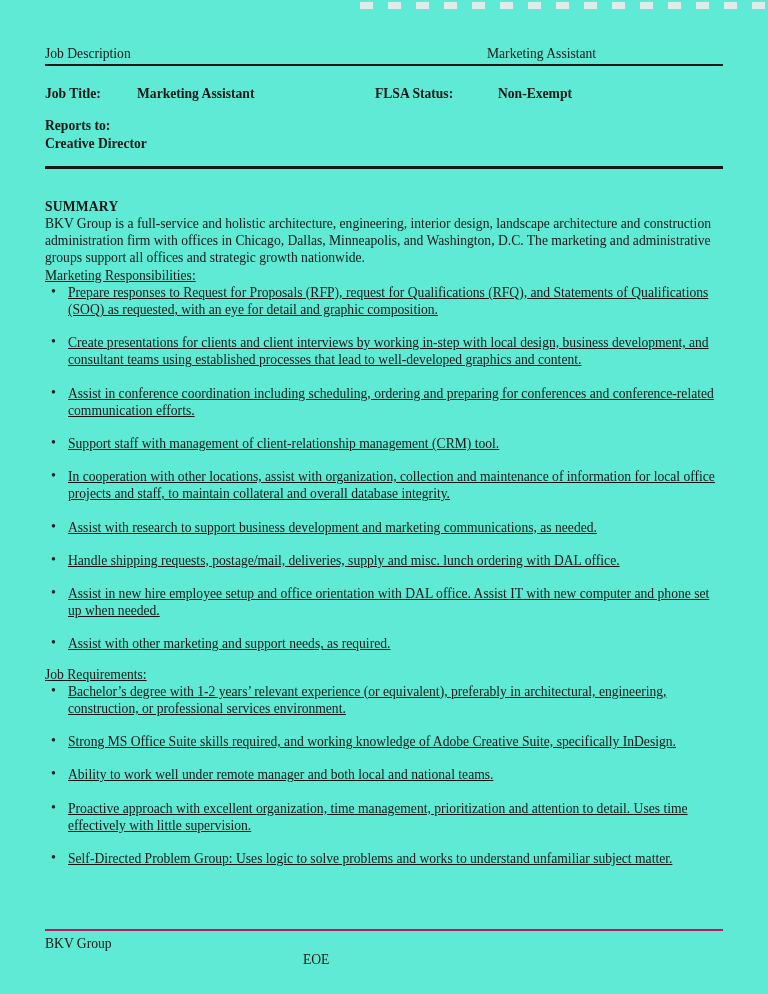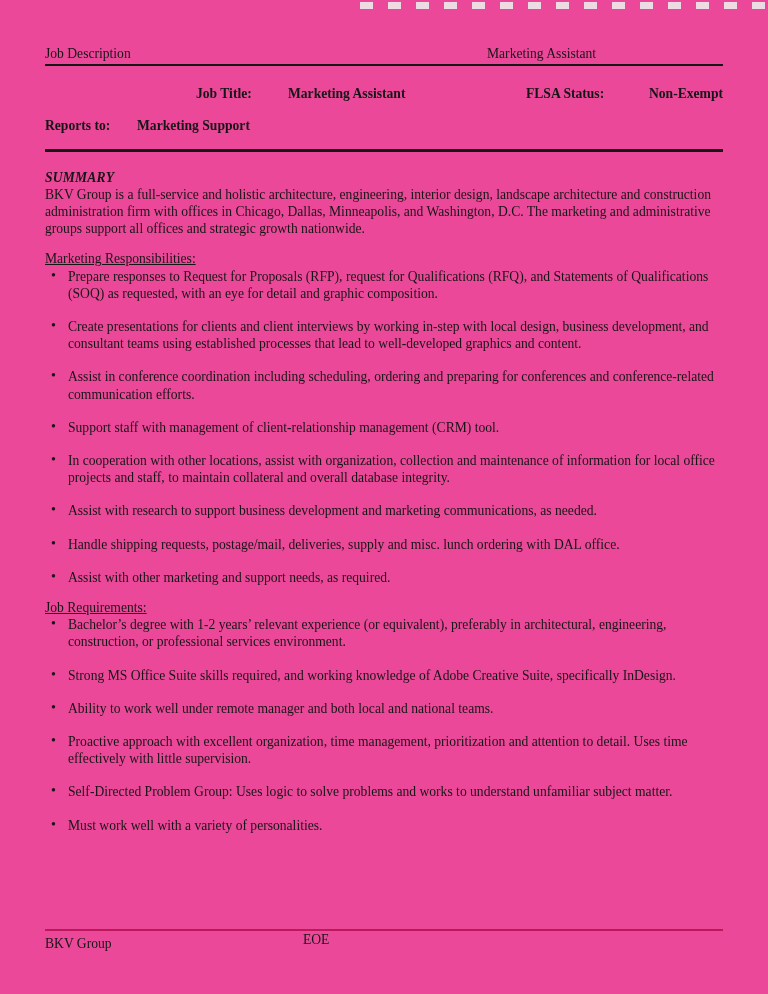--- a/index.html
+++ b/index.html
@@ -1,21 +1,21 @@
 <!DOCTYPE html>
 <html><head>
 <meta charset="utf-8">
 <style>
   * { margin:0; padding:0; box-sizing:border-box; }
   html,body { background:#ffffff; }
   .page {
     position:relative;
     width:768px;
     height:994px;
-    background:#ec4899;
+    background:#5eead4;
     font-family:"Liberation Serif","DejaVu Serif",serif;
     color:#161616;
     font-size:13.6px;
     line-height:17.2px;
     overflow:hidden;
   }
   
   .scan-artifact {
     position:absolute;
     top:2px; left:360px; right:0; height:7px;
@@ -35,38 +35,37 @@
     padding-bottom:2px;
     border-bottom:2px solid #161616;
   }
   .hdr-right {
     position:absolute;
     left:442px;
     bottom:2px;
     white-space:nowrap;
   }
   
-  .title-row { display:flex; margin-top:19px; font-weight:bold;justify-content:flex-end; }
-  .reports-row { display:flex; margin-top:15px; font-weight:bold; }
+  .title-row { display:flex; margin-top:19px; font-weight:bold; }
+  .reports-row { display:flex; margin-top:15px; font-weight:bold;flex-direction:column; }
   .col-label { width:92px; flex:none; }
   .col-value-wide { width:238px; flex:none; }
   .col-flsa-label { width:123px; flex:none; }
   .thick-rule {
     margin-top:14px;
     height:3px;
     background:#161616;
     border:none;
   }
-  .summary-heading { margin-top:17px; font-weight:bold; letter-spacing:.2px;font-style:italic; }
+  .summary-heading { margin-top:29px; font-weight:bold; letter-spacing:.2px; }
   .summary-body { }
   .section-heading {
-    margin-top:13px;
     text-decoration:underline;
   }
-  ul.bullets { list-style:none; }
+  ul.bullets { list-style:none;text-decoration:underline; }
   ul.bullets li {
     position:relative;
     padding-left:23px;
     margin-bottom:16px;
   }
   ul.bullets li::before {
     content:"\2022";
     position:absolute;
     left:6px;
     top:-1px;
@@ -77,21 +76,21 @@
     position:absolute;
     left:45px;
     width:678px;
     top:929px;
     border-top:2px solid #be185d;
     padding-top:4px;
   }
   .footer-center {
     position:absolute;
     left:258px;
-    top:0;
+    top:20px;
     white-space:nowrap;
   }
 </style>
 </head>
 <body>
 
 <div class="page">
   <div class="scan-artifact"></div>
 
   <div class="content">
@@ -103,48 +102,48 @@
 
     <div class="title-row">
       <span class="col-label">Job Title:</span>
       <span class="col-value-wide">Marketing Assistant</span>
       <span class="col-flsa-label">FLSA Status:</span>
       <span>Non-Exempt</span>
     </div>
 
     <div class="reports-row">
       <span class="col-label">Reports to:</span>
-      <span>Marketing Support</span>
+      <span>Creative Director</span>
     </div>
 
     <div class="thick-rule"></div>
 
     <div class="summary-heading">SUMMARY</div>
     <div class="summary-body">BKV Group is a full-service and holistic architecture, engineering, interior design, landscape architecture and construction administration firm with offices in Chicago, Dallas, Minneapolis, and Washington, D.C. The marketing and administrative groups support all offices and strategic growth nationwide.</div>
 
     <div class="section-heading">Marketing Responsibilities:</div>
     <ul class="bullets">
       <li>Prepare responses to Request for Proposals (RFP), request for Qualifications (RFQ), and Statements of Qualifications (SOQ) as requested, with an eye for detail and graphic composition.</li>
       <li>Create presentations for clients and client interviews by working in-step with local design, business development, and consultant teams using established processes that lead to well-developed graphics and content.</li>
       <li>Assist in conference coordination including scheduling, ordering and preparing for conferences and conference-related communication efforts.</li>
       <li>Support staff with management of client-relationship management (CRM) tool.</li>
       <li>In cooperation with other locations, assist with organization, collection and maintenance of information for local office projects and staff, to maintain collateral and overall database integrity.</li>
       <li>Assist with research to support business development and marketing communications, as needed.</li>
       <li>Handle shipping requests, postage/mail, deliveries, supply and misc. lunch ordering with DAL office.</li>
+      <li>Assist in new hire employee setup and office orientation with DAL office. Assist IT with new computer and phone set up when needed.</li>
       <li>Assist with other marketing and support needs, as required.</li>
     </ul>
 
     <div class="section-heading" style="margin-top:-3px;">Job Requirements:</div>
     <ul class="bullets">
       <li>Bachelor’s degree with 1-2 years’ relevant experience (or equivalent), preferably in architectural, engineering, construction, or professional services environment.</li>
       <li>Strong MS Office Suite skills required, and working knowledge of Adobe Creative Suite, specifically InDesign.</li>
       <li>Ability to work well under remote manager and both local and national teams.</li>
       <li>Proactive approach with excellent organization, time management, prioritization and attention to detail. Uses time effectively with little supervision.</li>
       <li>Self-Directed Problem Group: Uses logic to solve problems and works to understand unfamiliar subject matter.</li>
-      <li>Must work well with a variety of personalities.</li>
     </ul>
 
   </div>
 
   <div class="footer">
     <span>BKV Group</span>
     <span class="footer-center">EOE</span>
   </div>
 </div>
 

